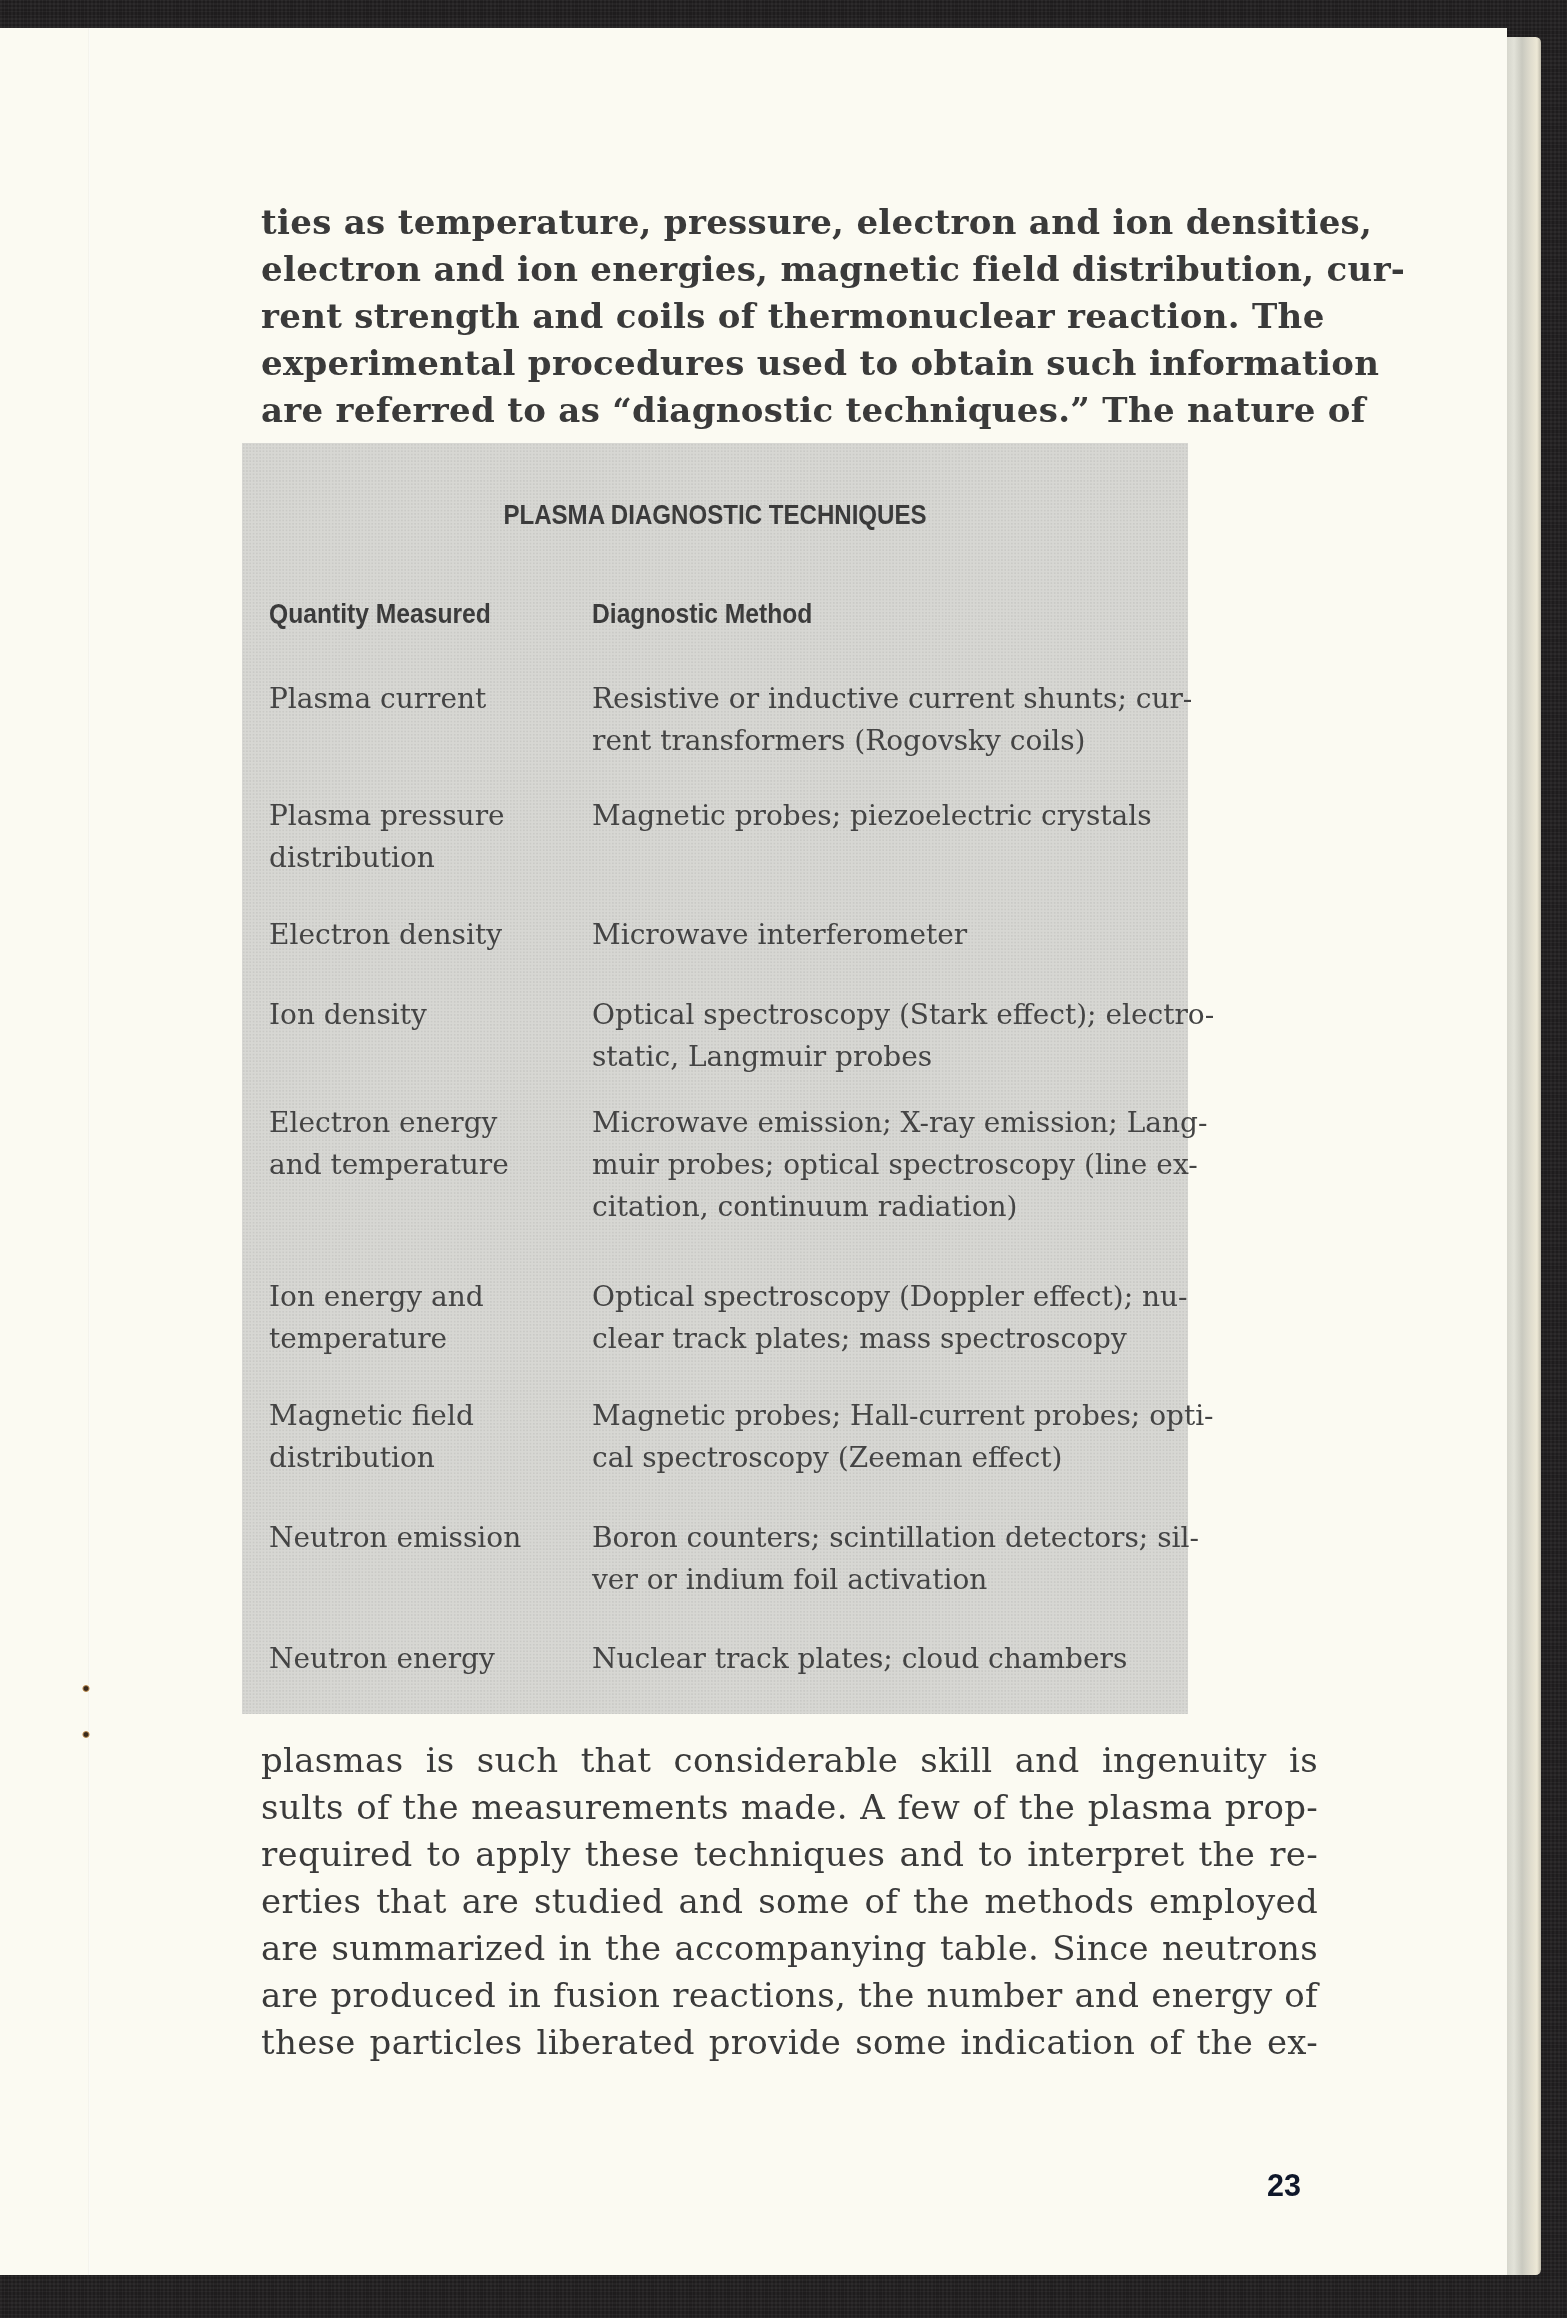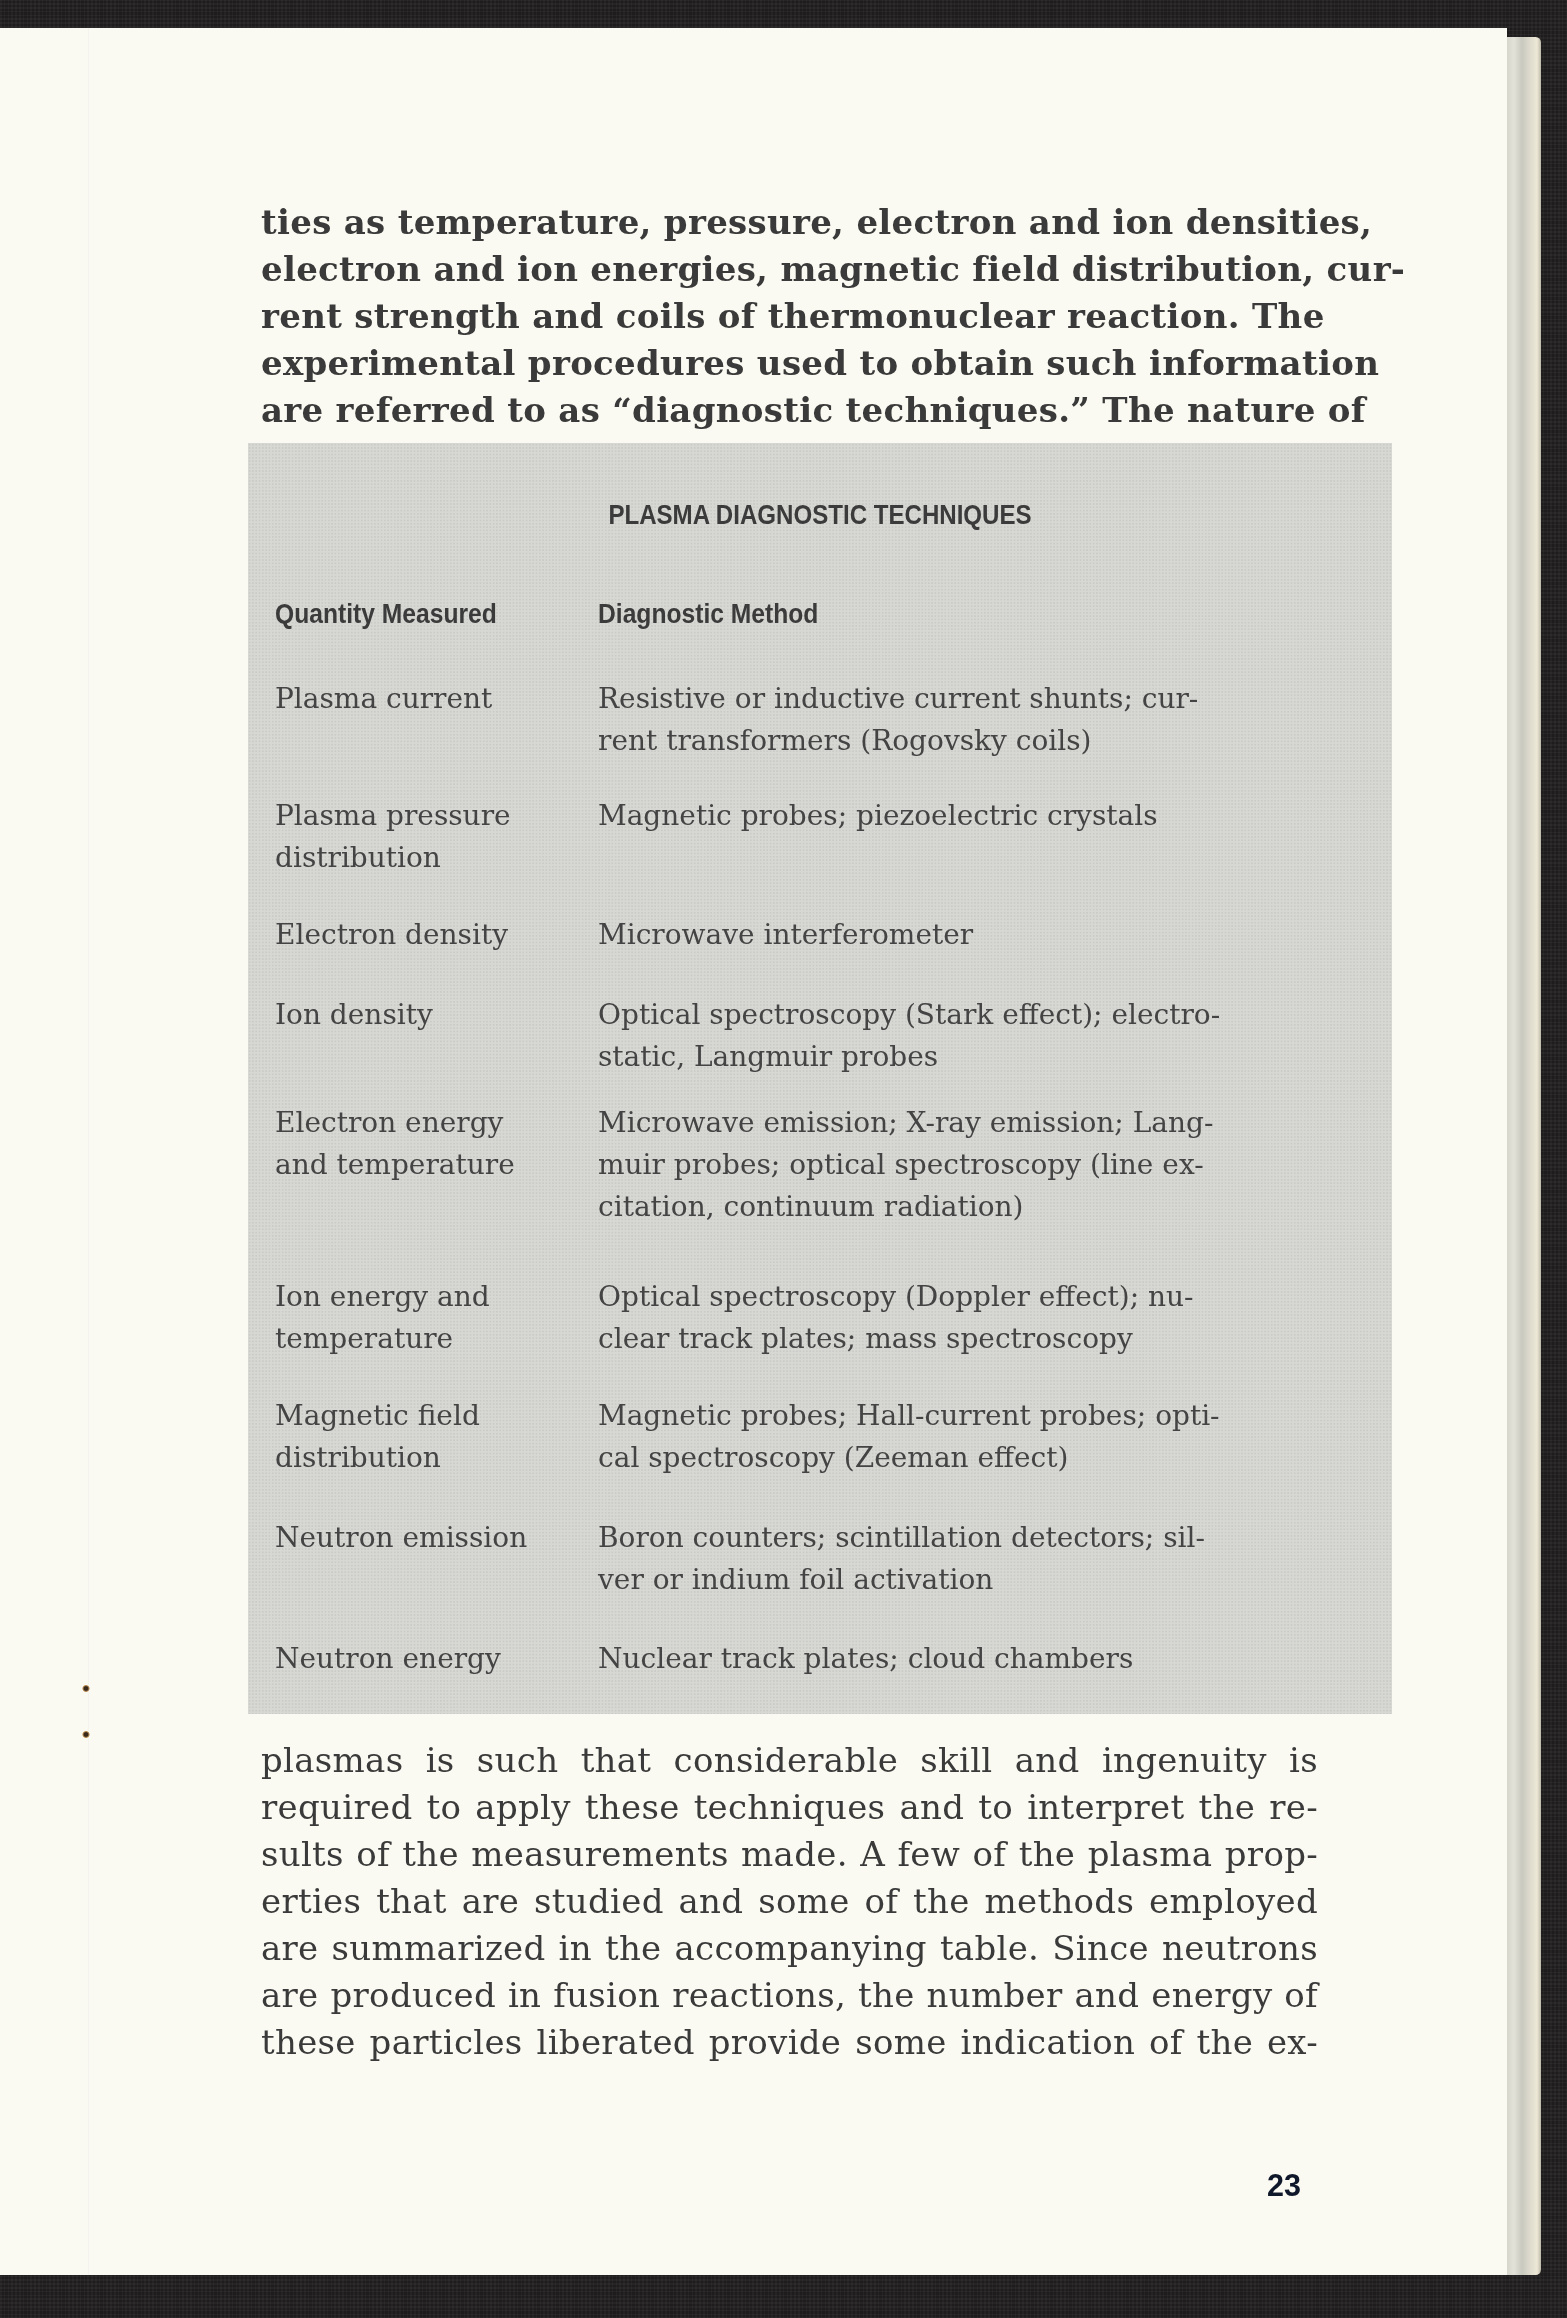--- a/index.html
+++ b/index.html
@@ -25,21 +25,21 @@
   }
   .stain { position:absolute; width:7.6px; height:6.5px; border-radius:50%;
     background:radial-gradient(circle,#3a2a1c 0 35%,#c79a63 60%,transparent 75%); }
   .body-text {
     position:absolute; left:261px; width:1057px;
     font-family:"DejaVu Serif", serif; font-size:34px; color:#3a3a3a;
     line-height:47px; text-align:justify; letter-spacing:0.3px;
   }
   .body-text .line { display:block; text-align-last:justify; white-space:nowrap; }
   .table-box {
-    position:absolute; left:248px; top:444px; width:1144px; height:1271px;
+    position:absolute; left:242px; top:444px; width:946px; height:1271px;
     background-color:#d7d7d3;
     background-image:radial-gradient(rgba(90,90,90,0.18) 0.5px, transparent 0.7px);
     background-size:3.3px 3.3px;
   }
   .table-title {
     position:absolute; left:0; top:56px; width:100%; text-align:center;
     font-family:"Liberation Sans", sans-serif; font-weight:bold; font-size:28px;
     color:#3b3b3b; letter-spacing:0px; transform:scaleX(0.86);
   }
   .hdr {
@@ -127,22 +127,22 @@
 ver or indium foil activation</div>
     </div>
     <div class="row" style="top:1195px;">
       <div class="cell c1">Neutron energy</div>
       <div class="cell c2">Nuclear track plates; cloud chambers</div>
     </div>
   </div>
 
   <div class="body-text" style="top:1709px;">
     <span class="line">plasmas is such that considerable skill and ingenuity is</span>
+    <span class="line">sults of the measurements made. A few of the plasma prop-</span>
     <span class="line">required to apply these techniques and to interpret the re-</span>
-    <span class="line">sults of the measurements made. A few of the plasma prop-</span>
     <span class="line">erties that are studied and some of the methods employed</span>
     <span class="line">are summarized in the accompanying table. Since neutrons</span>
     <span class="line">are produced in fusion reactions, the number and energy of</span>
     <span class="line">these particles liberated provide some indication of the ex-</span>
   </div>
 
   <div class="pagenum">23</div>
 </div>
 
 

